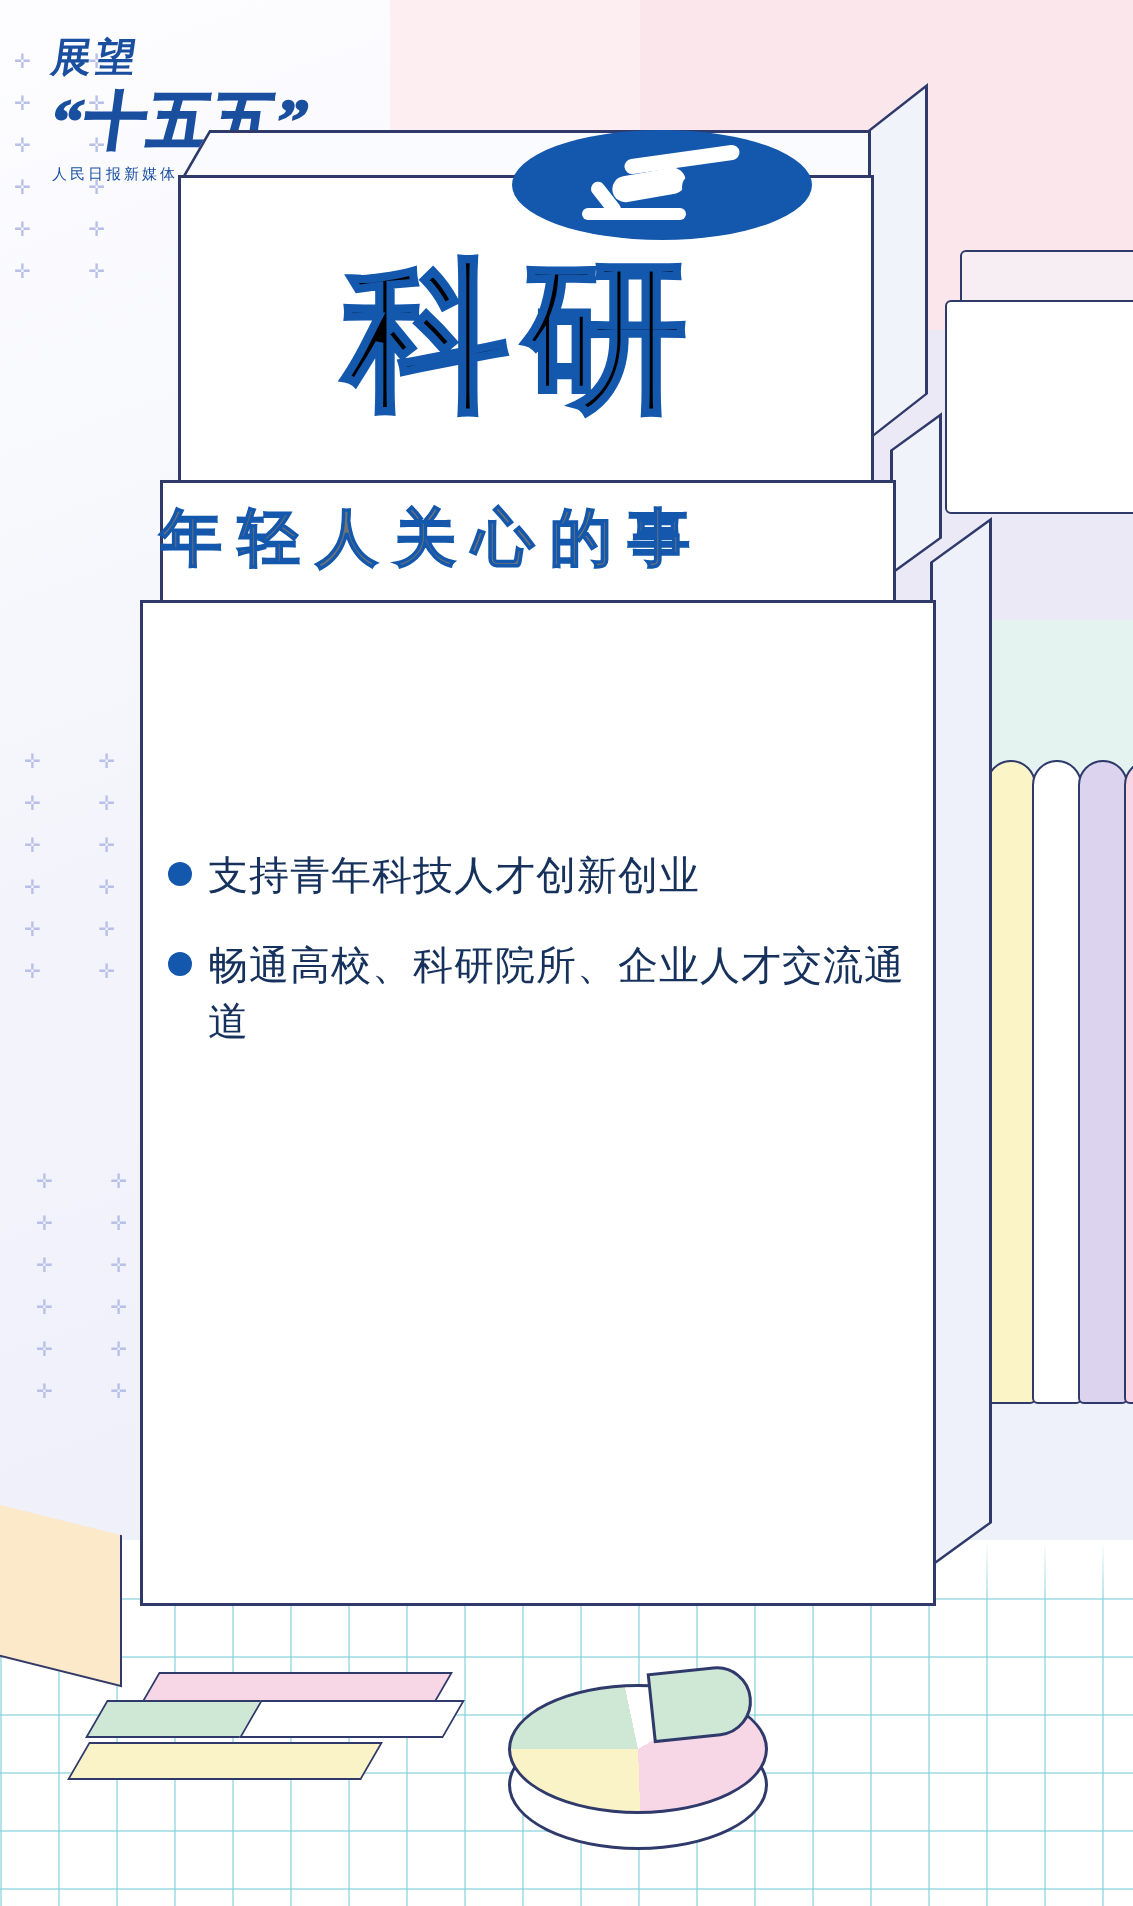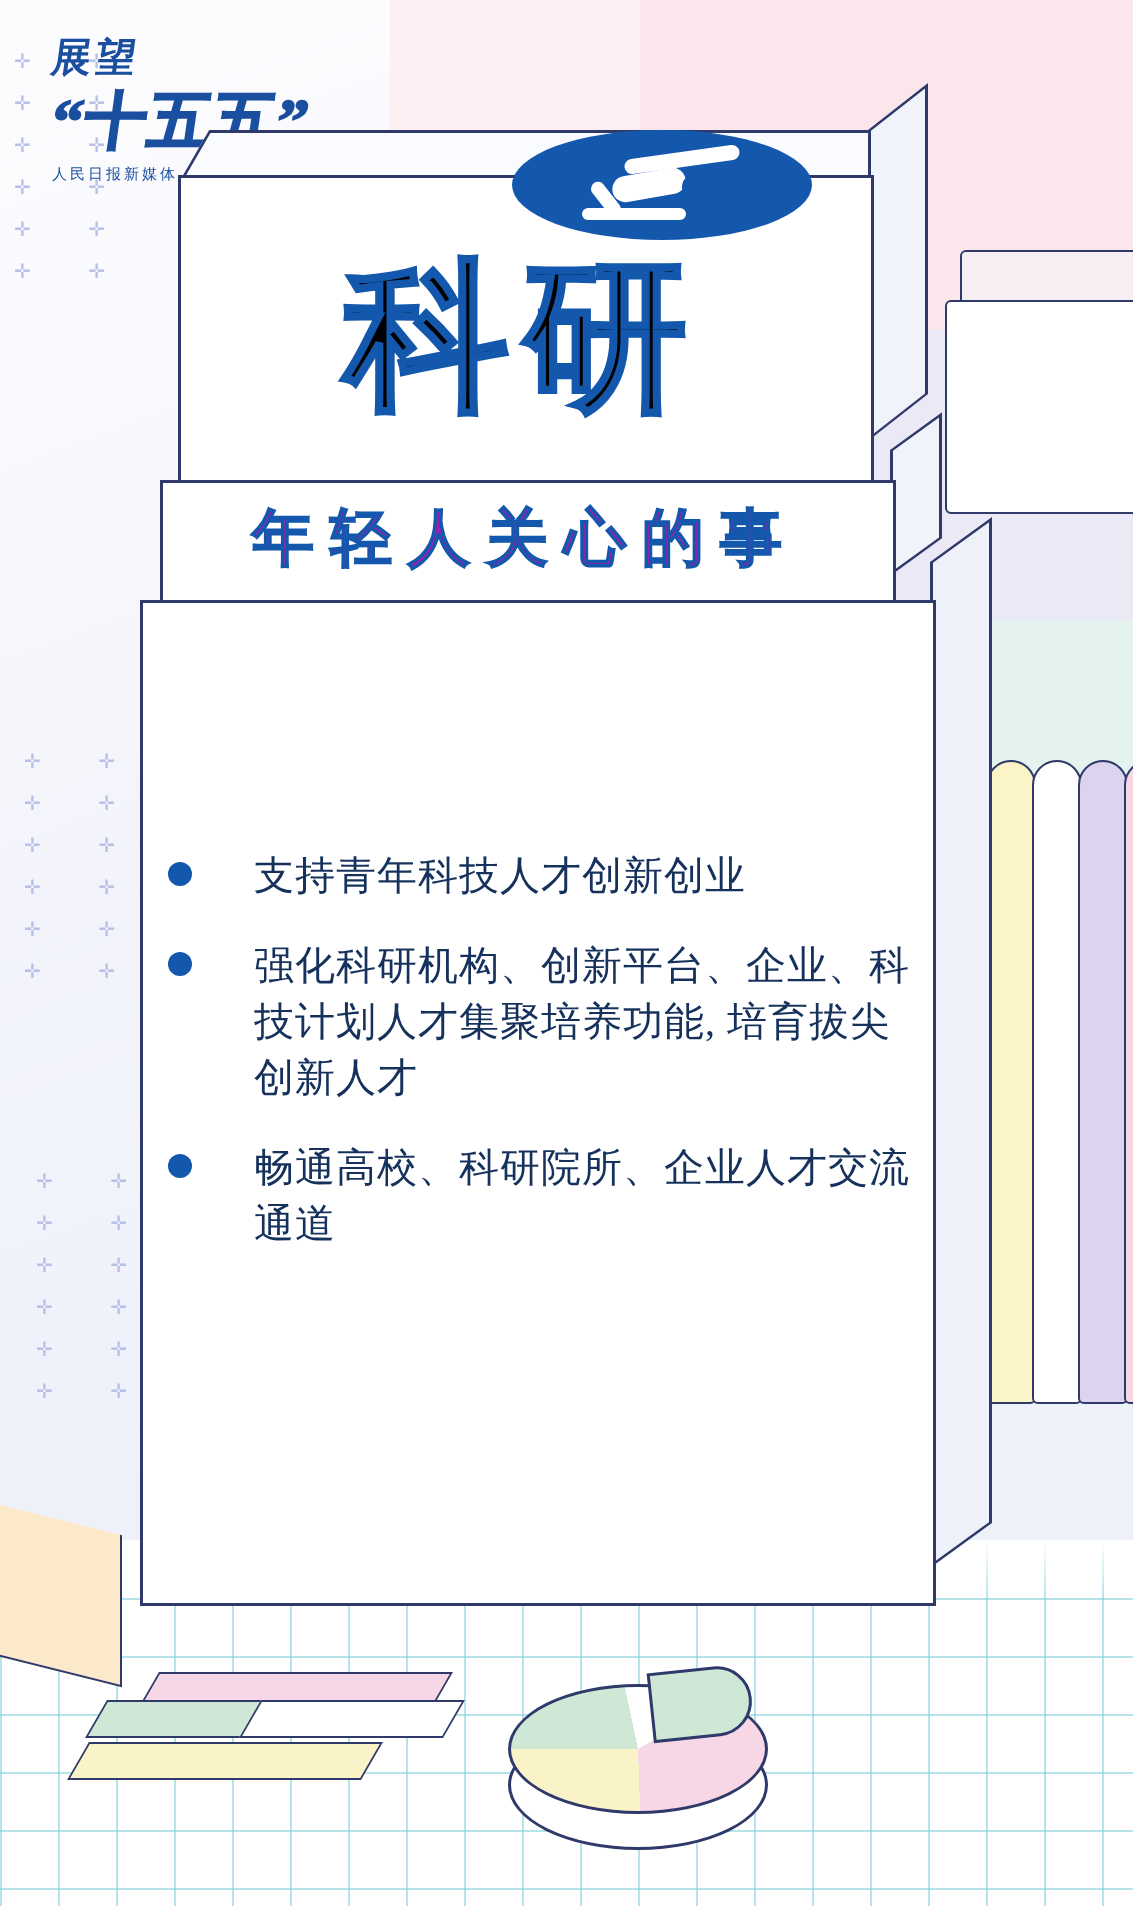--- a/index.html
+++ b/index.html
@@ -233,26 +233,26 @@
     width: 46px; height: 120px;
     background: #f1f3fb;
     border: 3px solid #2f3a6b;
     transform: skewY(-36deg);
     transform-origin: top left;
   }
   .title-sub {
     position: absolute;
     left: 160px; top: 496px;
     width: 730px;
-    text-align: center;
+    text-align: left;
     font-family: "Liberation Serif", serif;
     font-weight: bold;
     font-size: 62px;
     letter-spacing: 16px;
-    color: #a21caf;
+    color: #737373;
     -webkit-text-stroke: 1.5px #1358ad;
   }
 
   .book-body {
     position: absolute;
     left: 140px; top: 600px;
     width: 790px; height: 1000px;
     background: #ffffff;
     border: 3px solid #2f3a6b;
   }
@@ -269,21 +269,20 @@
   
   .points {
     position: absolute;
     left: 168px; top: 848px;
     width: 760px;
   }
   .point {
     display: flex;
     align-items: flex-start;
     margin-bottom: 34px;
-    gap: 46px;
   }
   .point .dot {
     flex: 0 0 auto;
     width: 24px; height: 24px;
     border-radius: 50%;
     background: #1358ad;
     margin-top: 14px;
     margin-right: 16px;
   }
   .point .txt {
@@ -412,24 +411,20 @@
   <div class="book-body-side"></div>
   <div class="book-body"></div>
 
   <div class="points">
     <div class="point">
       <span class="dot"></span>
       <span class="txt">支持青年科技人才创新创业</span>
     </div>
     <div class="point">
       <span class="dot"></span>
-      <span class="txt">强化科研机构、创新平台、企业、科技计划人才集聚培养功能, 培育拔尖创新人才</span>
-    </div>
-    <div class="point">
-      <span class="dot"></span>
       <span class="txt">畅通高校、科研院所、企业人才交流通道</span>
     </div>
   </div>
 
   <div class="ruler r3"></div>
   <div class="ruler r2"></div>
   <div class="ruler r4"></div>
   <div class="ruler r1"></div>
 
   <div class="pie-wrap">

